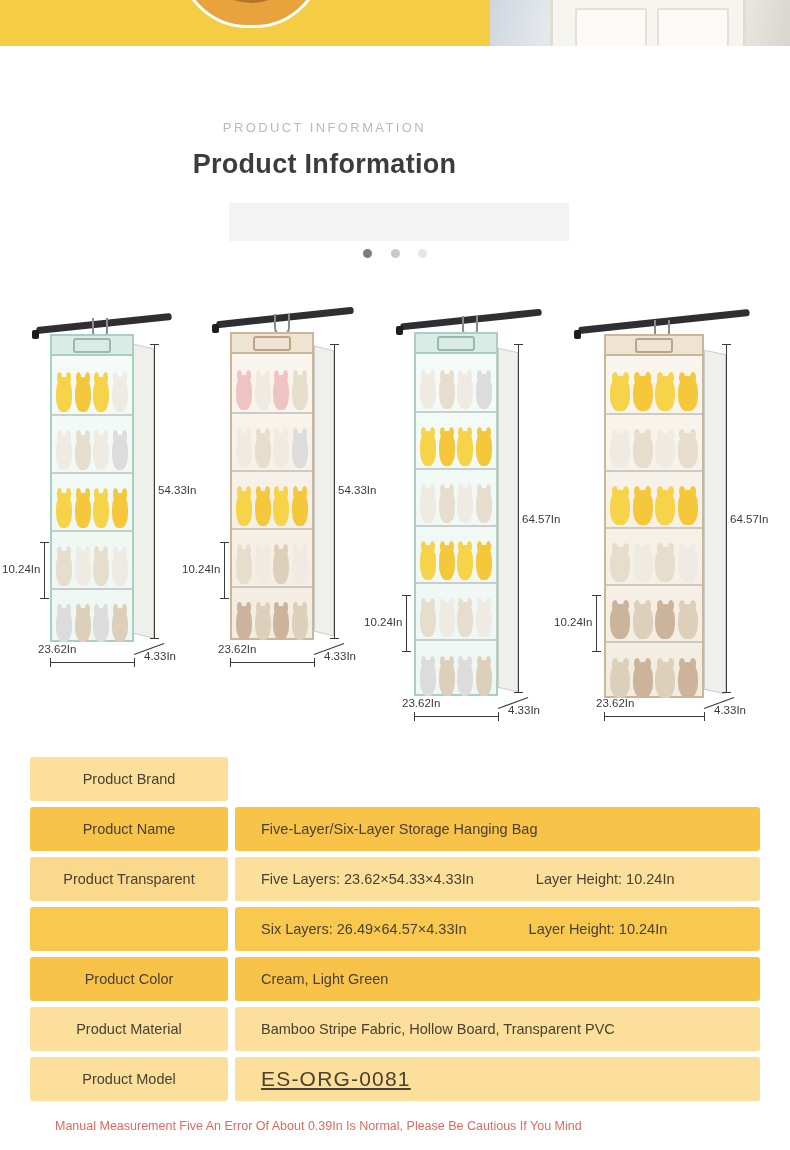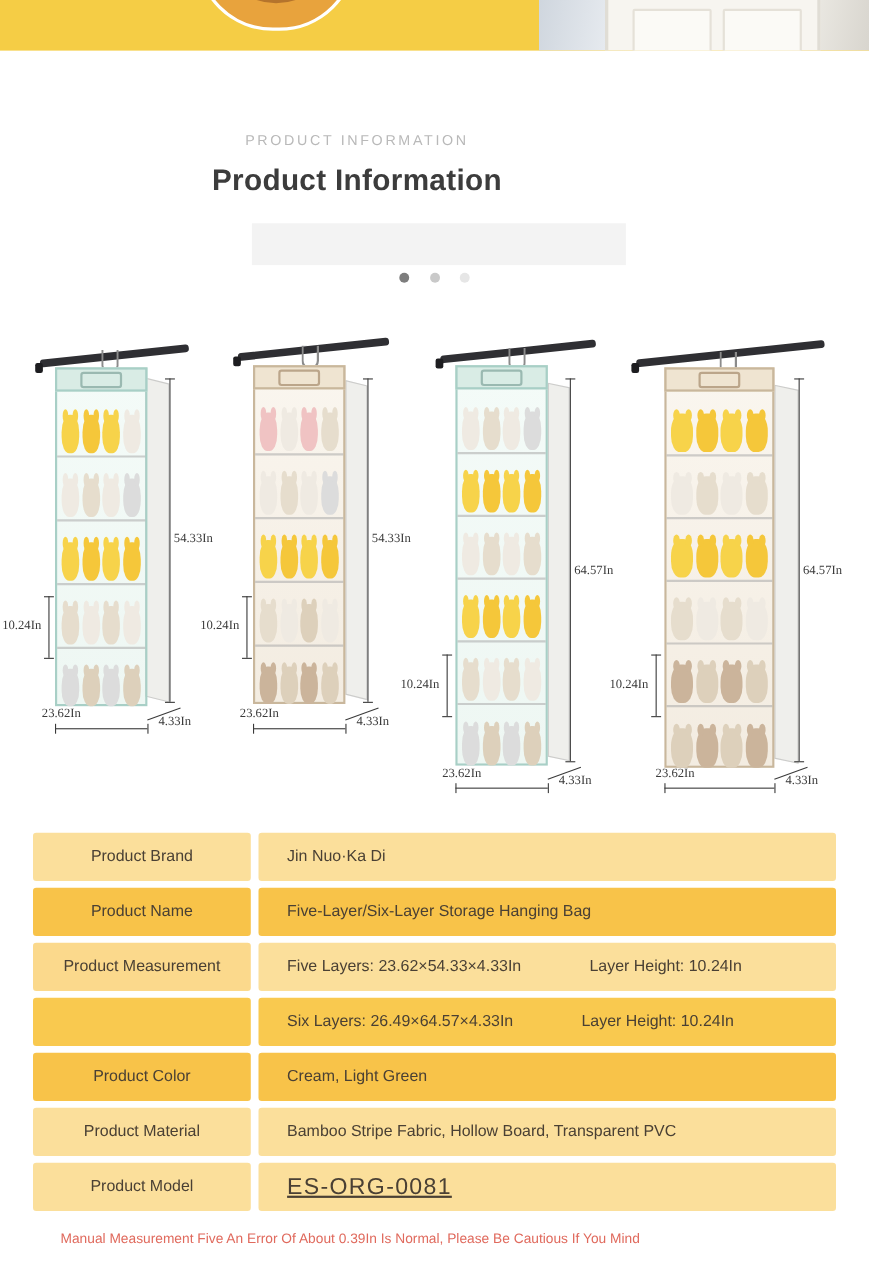--- a/index.html
+++ b/index.html
@@ -108,21 +108,21 @@
     vertical-align: middle;
   }
   .dot-1 { background: #7d7d7d; }
   .dot-2 { background: #c9c9c9; }
   .dot-3 { background: #e6e6e6; }
 
   
   .diagram-area {
     position: absolute;
     left: 0; top: 288px;
-    width: 790px; height: 450px; font-family: Liberation Serif, serif;
+    width: 790px; height: 450px;
   }
   .unit {
     position: absolute;
     top: 0;
     width: 190px; height: 450px;
   }
   .u1 { left: 14px; }
   .u2 { left: 192px; }
   .u3 { left: 370px; }
   .u4 { left: 556px; }
@@ -642,30 +642,29 @@
     <div class="dim-d" style="left:148px; top:420px; width:32px; transform:rotate(-20deg); transform-origin:left center;"></div>
     <div class="dim-label" style="left:158px; top:416px;">4.33In</div>
   </div>
 
 </div>
 
 <div class="spec-table">
 
   <div class="spec-row">
     <div class="spec-key bg-light">Product Brand</div>
-    <div class="spec-val bg-light">Jin Nuo·Ka Di</div>
   </div>
 
   <div class="spec-row">
     <div class="spec-key bg-deep">Product Name</div>
     <div class="spec-val bg-deep">Five-Layer/Six-Layer Storage Hanging Bag</div>
   </div>
 
   <div class="spec-row">
-    <div class="spec-key bg-mid">Product Measurement</div>
+    <div class="spec-key bg-mid">Product Transparent</div>
     <div class="spec-val bg-light">
       <span class="sub-a">Five Layers: 23.62×54.33×4.33In</span>
       <span class="sub-b">Layer Height: 10.24In</span>
     </div>
   </div>
 
   <div class="spec-row">
     <div class="spec-key bg-deep2"></div>
     <div class="spec-val bg-deep2">
       <span class="sub-a">Six Layers: 26.49×64.57×4.33In</span>

